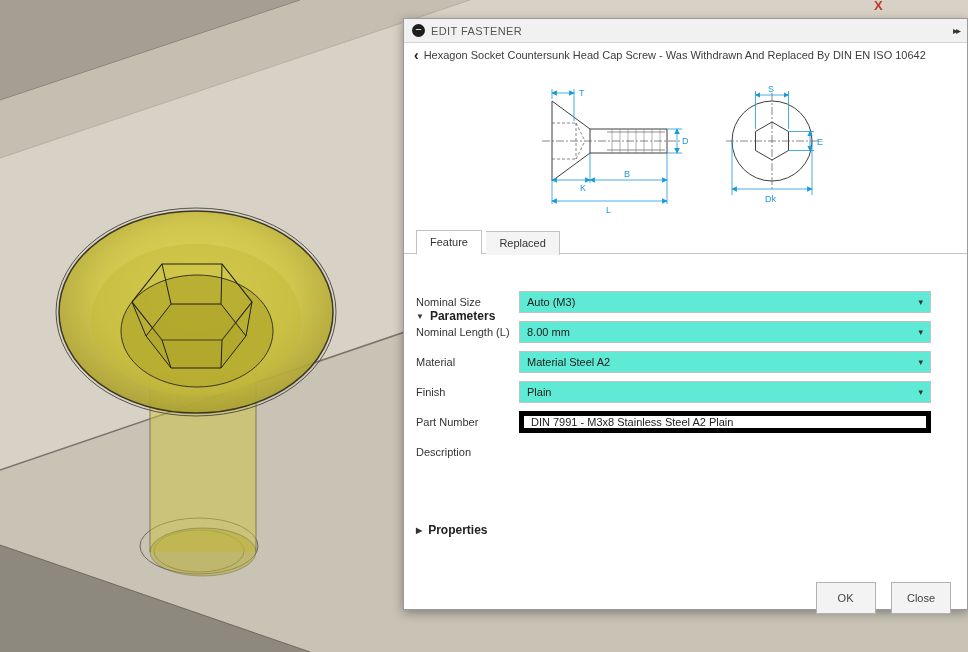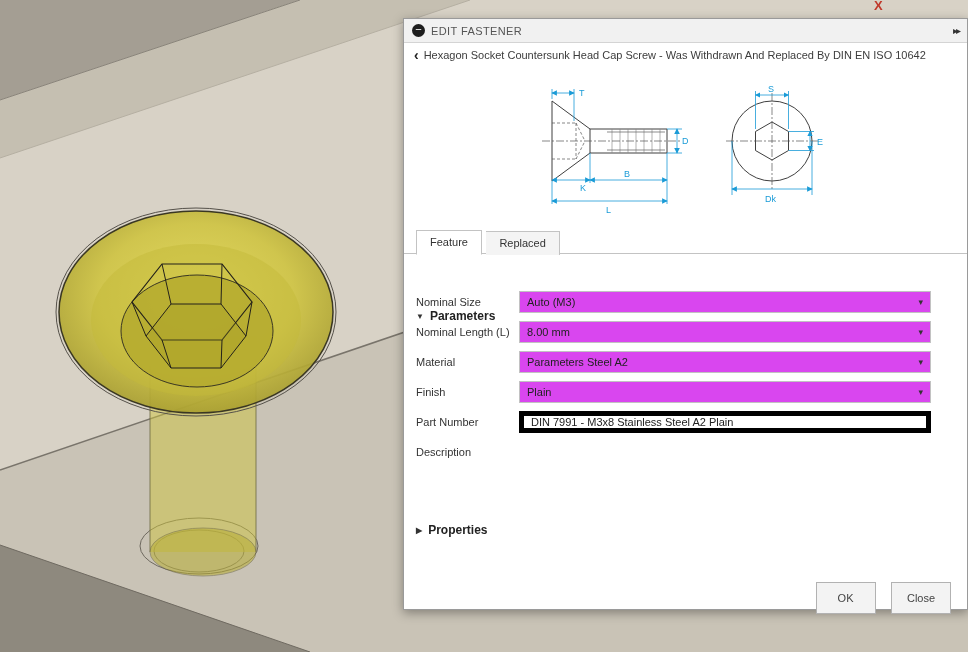--- a/index.html
+++ b/index.html
@@ -31,21 +31,21 @@
   .tab{display:inline-block;height:23px;line-height:23px;padding:0 13px;font-size:11px;color:#333;
        border:1px solid #c3c3c3;border-bottom:none;margin-bottom:-1px;background:#f4f4f4;vertical-align:bottom;cursor:pointer;}
   .tab.active{background:#fff;border-bottom:1px solid #fff;}
   .tab + .tab{border-left:none;}
 
   .section-hdr{position:absolute;left:12px;font-size:12px;font-weight:bold;color:#222;cursor:pointer;margin-top:46px;}
   .section-hdr .tri{font-size:8px;color:#333;margin-right:6px;vertical-align:1px;}
 
   .form-row{position:absolute;left:12px;right:26px;height:22px;}
   .f-label{position:absolute;left:0;top:0;width:100px;line-height:22px;font-size:11px;color:#333;}
-  .dropdown{position:absolute;left:103px;top:0;width:412px;height:22px;background:#d946ef;
+  .dropdown{position:absolute;left:103px;top:0;width:412px;height:22px;background:#5eead4;
             border:1px solid #c2c2c2;box-sizing:border-box;display:flex;align-items:center;cursor:pointer;}
   .dd-val{flex:1;font-size:11px;color:#222;padding-left:7px;white-space:nowrap;overflow:hidden;}
   .dd-caret{font-size:9px;color:#333;padding-right:7px;}
   .txt{position:absolute;left:103px;top:0;width:412px;height:22px;border:5px solid #000000;background:#fff;
        box-sizing:border-box;font-size:11px;color:#222;padding:0 7px;font-family:"Liberation Sans",sans-serif;}
 
   .btns{position:absolute;right:16px;top:563px;}
   .btn{width:60px;height:32px;font-size:11px;color:#444;background:#f3f3f3;border:1px solid #b2b2b2;
        margin-left:11px;cursor:pointer;font-family:"Liberation Sans",sans-serif;padding:0;}
 </style>
@@ -203,21 +203,21 @@
       <span class="f-label">Nominal Length (L)</span>
       <div class="dropdown">
         <span class="dd-val">8.00 mm</span>
         <span class="dd-caret">▾</span>
       </div>
     </div>
 
     <div class="form-row" style="top:332px;">
       <span class="f-label">Material</span>
       <div class="dropdown">
-        <span class="dd-val">Parameters Steel A2</span>
+        <span class="dd-val">Material Steel A2</span>
         <span class="dd-caret">▾</span>
       </div>
     </div>
 
     <div class="form-row" style="top:362px;text-decoration:underline;">
       <span class="f-label">Finish</span>
       <div class="dropdown">
         <span class="dd-val">Plain</span>
         <span class="dd-caret">▾</span>
       </div>

